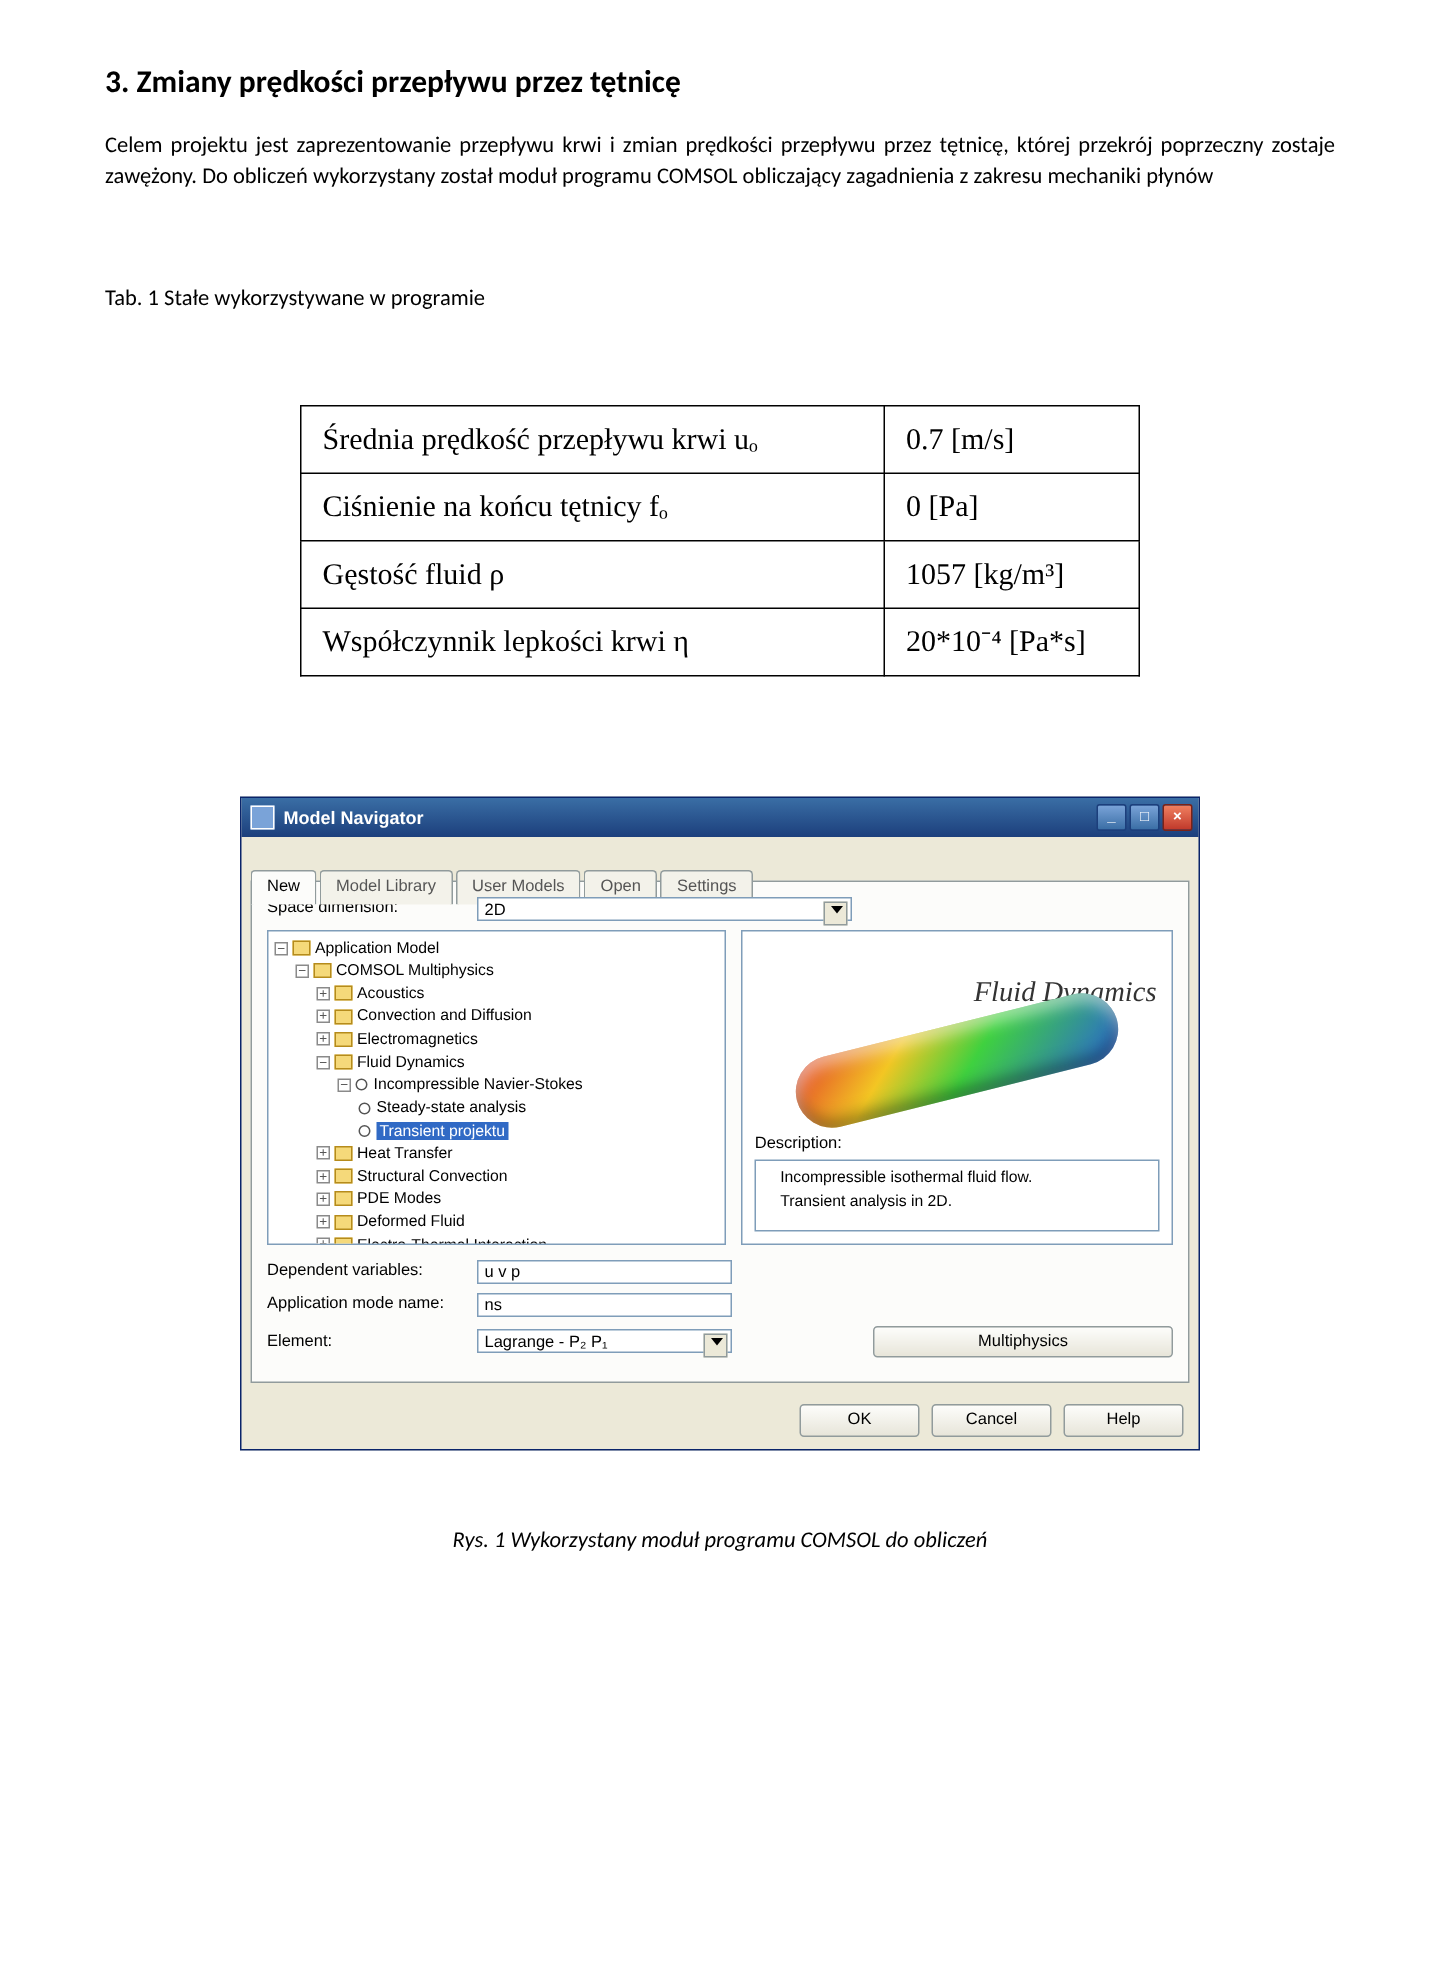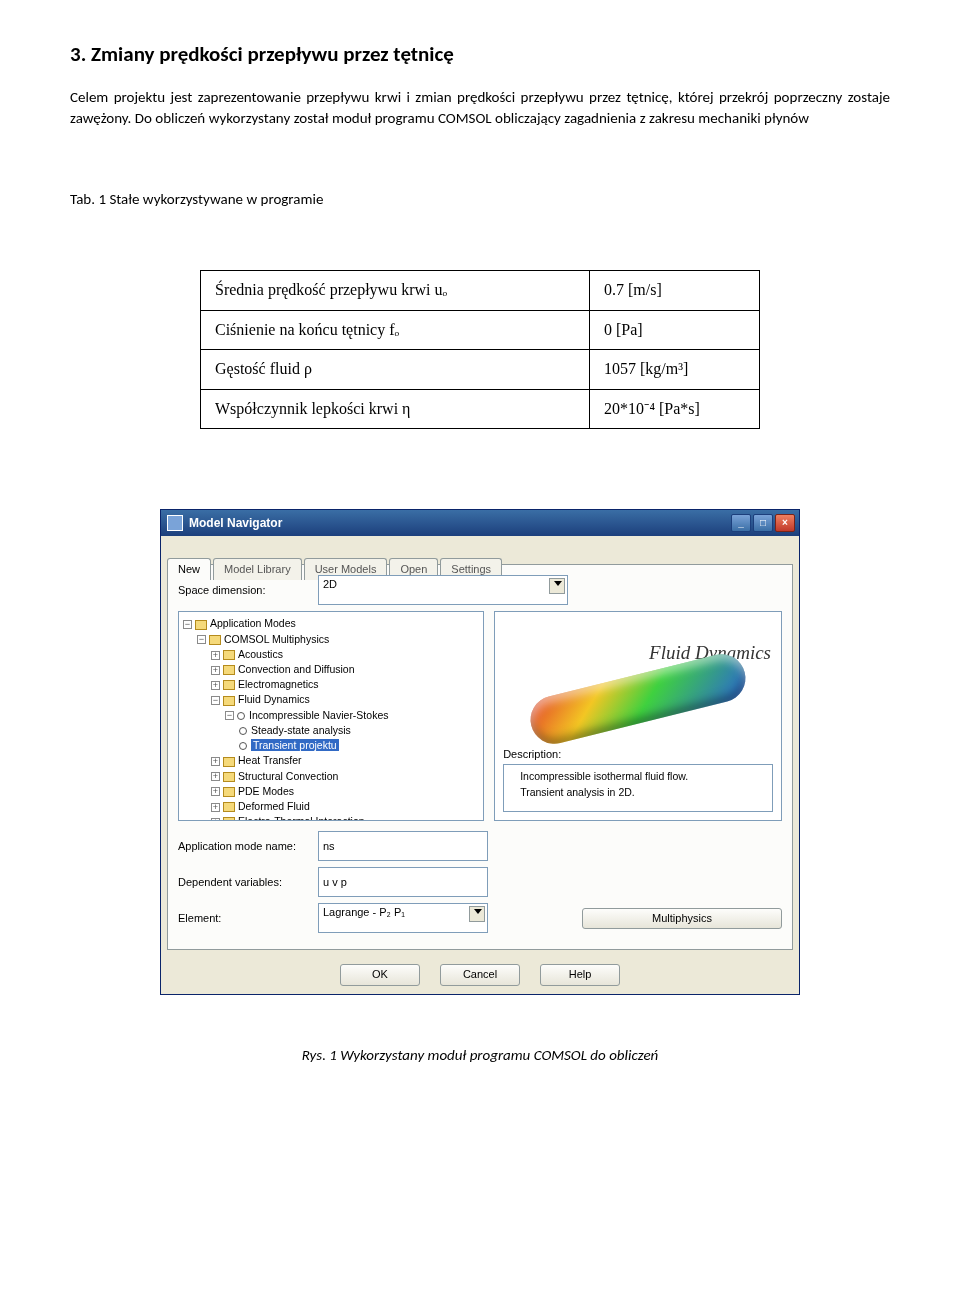--- a/index.html
+++ b/index.html
@@ -22,21 +22,21 @@
 
   table.constants {
     border-collapse: collapse;
     margin: 0 auto 80px auto;
     width: 560px;
   }
   table.constants td {
     border: 1px solid #000;
     padding: 8px 14px;
     font-family: "Times New Roman", serif;
-    font-size: 16px;
+    font-size: 20px;
     vertical-align: top;
   }
   table.constants td.val { width: 170px; }
 
   
   .dialog-wrap { display: flex; justify-content: center; margin-bottom: 50px; }
   .dialog {
     width: 640px;
     background: #ece9d8;
     border: 1px solid #0a246a;
@@ -85,21 +85,21 @@
     border: 1px solid #919b9c;
     background: #fcfcfa;
     margin: 0 6px 6px 6px;
     padding: 10px;
   }
   .row { display: flex; align-items: center; margin-bottom: 6px; }
   .row label { width: 140px; }
   .select, .txt {
     border: 1px solid #7f9db9;
     background: #fff;
-    height: 30px;
+    height: 16px;
     padding: 1px 4px;
     font: inherit;
   }
   .select { width: 250px; position: relative; padding-right: 18px; }
   .select::after {
     content: "";
     position: absolute; right: 2px; top: 2px;
     width: 14px; height: 14px;
     background: #ece9d8;
     border: 1px solid #919b9c;
@@ -173,21 +173,21 @@
     border: 1px solid #919b9c;
     background: linear-gradient(#fdfdfb,#e7e5d9);
     padding: 2px 0;
     width: 80px;
     text-align:center;
     border-radius: 3px;
     font: inherit;
   }
   .btn.wide { width: 200px; }
   .dialog-buttons {
-    display: flex; justify-content: center; gap: 20px;
+    display: flex; justify-content: flex-end; gap: 8px;
     padding: 8px 10px;
   }
 
   .fig-caption { text-align: center; font-style: italic; margin-top: 4px; }
 </style>
 </head>
 <body>
 
 <h1>3. Zmiany prędkości przepływu przez tętnicę</h1>
 
@@ -242,21 +242,21 @@
         <div class="select">
           <span>2D</span>
           <span class="chev"></span>
         </div>
       </div>
 
       <div class="cols">
         <div class="tree-box">
           <div class="tree">
             <ul>
-              <li><span class="toggle">−</span><span class="folder-icon"></span><span class="lbl">Application Modes</span>
+              <li><span class="toggle">−</span><span class="folder-icon"></span><span class="lbl">Application Model</span>
                 <ul>
                   <li><span class="toggle">−</span><span class="folder-icon"></span><span class="lbl">COMSOL Multiphysics</span>
                     <ul>
                       <li><span class="toggle">+</span><span class="folder-icon"></span><span class="lbl">Acoustics</span></li>
                       <li><span class="toggle">+</span><span class="folder-icon"></span><span class="lbl">Convection and Diffusion</span></li>
                       <li><span class="toggle">+</span><span class="folder-icon"></span><span class="lbl">Electromagnetics</span></li>
                       <li><span class="toggle">−</span><span class="folder-icon"></span><span class="lbl">Fluid Dynamics</span>
                         <ul>
                           <li><span class="toggle">−</span><span class="node-icon"></span><span class="lbl">Incompressible Navier-Stokes</span>
                             <ul>
@@ -291,26 +291,26 @@
             <div class="desc-box">
               <div>Incompressible isothermal fluid flow.</div>
               <div>Transient analysis in 2D.</div>
             </div>
           </div>
         </div>
       </div>
 
       <div class="bottom-rows">
         <div class="row">
+          <label>Dependent variables:</label>
+          <input class="txt" value="u v p" style="">
+        </div>
+        <div class="row">
           <label>Application mode name:</label>
           <input class="txt" value="ns" style="">
-        </div>
-        <div class="row">
-          <label>Dependent variables:</label>
-          <input class="txt" value="u v p" style="">
         </div>
         <div class="row">
           <label>Element:</label>
           <div class="select">
             <span>Lagrange - P₂ P₁</span>
             <span class="chev"></span>
           </div>
           <div class="mp-btn-wrap">
             <div class="btn wide">Multiphysics</div>
           </div>

